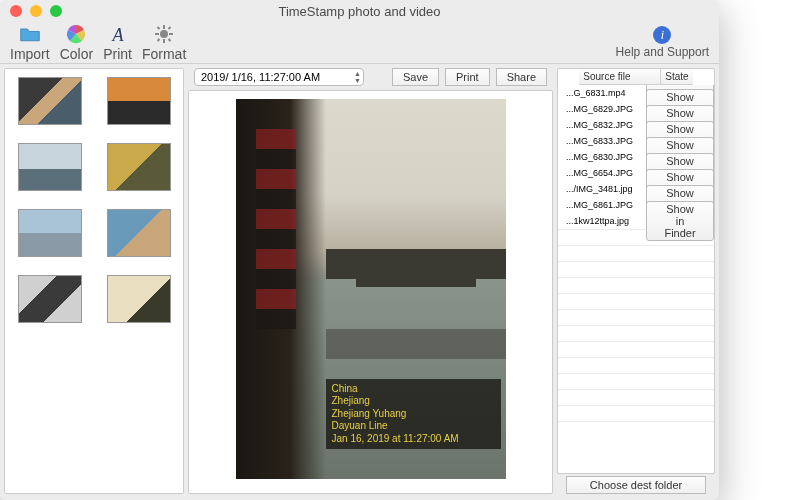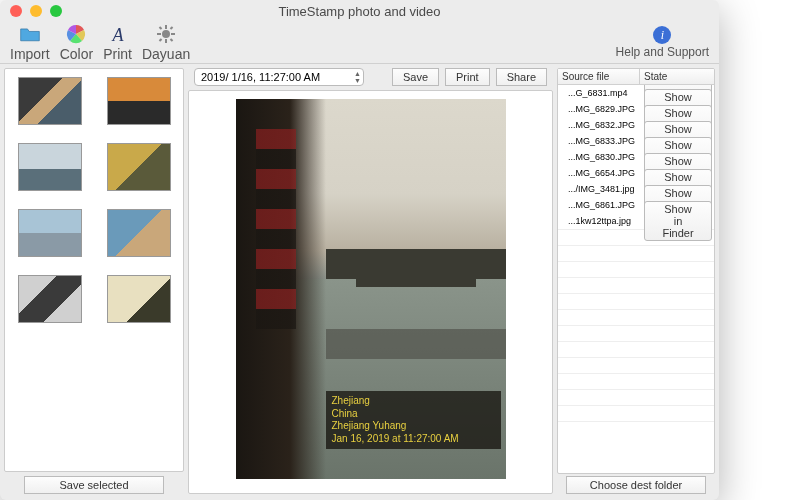--- a/index.html
+++ b/index.html
@@ -136,20 +136,21 @@
 
     .right-panel { width: 158px; display: flex; flex-direction: column; }
     .table-wrap {
       flex: 1;
       background: #fff;
       border: 1px solid #ccc;
       border-radius: 2px;
       display: flex;
       flex-direction: column;
       overflow: hidden;
+      align-items: center;
     }
     .table-header { display: flex; border-bottom: 1px solid #d0d0d0; background: linear-gradient(180deg,#fdfdfd,#efefef); font-size: 10px; color: #333; }
     .table-header .col1 { width: 82px; padding: 2px 4px; border-right: 1px solid #d0d0d0; }
     .table-header .col2 { flex: 1; padding: 2px 4px; }
     .table-body { flex: 1; overflow: hidden; }
     .table-row { display: flex; align-items: center; height: 16px; font-size: 9px; }
     .table-row .col1 { width: 82px; padding: 0 2px 0 4px; white-space: nowrap; overflow: hidden; margin-left: 6px; }
     .table-row .col2 { flex: 1; padding: 0 2px; }
     .show-btn {
       display: block;
@@ -222,21 +223,21 @@
                 <rect x="9" y="15" width="2" height="4"></rect>
                 <rect x="1" y="9" width="4" height="2"></rect>
                 <rect x="15" y="9" width="4" height="2"></rect>
                 <rect x="3" y="3" width="3" height="2" transform="rotate(45 4.5 4)"></rect>
                 <rect x="14" y="3" width="3" height="2" transform="rotate(-45 15.5 4)"></rect>
                 <rect x="3" y="15" width="3" height="2" transform="rotate(-45 4.5 16)"></rect>
                 <rect x="14" y="15" width="3" height="2" transform="rotate(45 15.5 16)"></rect>
               </g>
             </svg>
         </div>
-        <span class="label">Dayuan</span>
+        <span class="label">Format</span>
       </div>
     </div>
     <div class="help-area">
       <div class="help-icon">i</div>
       <span class="label">Help and Support</span>
     </div>
   </div>
 
   <div class="main">
 
@@ -244,21 +245,20 @@
       <div class="thumb-scroll">
         <div class="thumb t1"></div>
         <div class="thumb t2"></div>
         <div class="thumb t3"></div>
         <div class="thumb t4"></div>
         <div class="thumb t5"></div>
         <div class="thumb t6"></div>
         <div class="thumb t7"></div>
         <div class="thumb t8"></div>
       </div>
-      <button class="mac-button left-bottom-btn">Save selected</button>
     </div>
 
     <div class="center-panel">
       <div class="center-top">
         <div class="date-stepper">
           <span>2019/  1/16, 11:27:00 AM</span>
           <div class="stepper-arrows">
               <span>▲</span>
               <span>▼</span>
             </div>
@@ -268,23 +268,24 @@
         <button class="mac-button">Print</button>
         <button class="mac-button">Share</button>
       </div>
       <div class="preview-area">
         <div class="photo">
           <div class="water"></div>
           <div class="water-reflection"></div>
           <div class="bridge"></div>
           <div class="dark-left"></div>
           <div class="stamp-box">
+            <div>China</div>
             <div>Zhejiang</div>
-            <div>China</div>
             <div>Zhejiang Yuhang</div>
+            <div>Dayuan Line</div>
             <div>Jan 16, 2019 at 11:27:00 AM</div>
           </div>
         </div>
       </div>
     </div>
 
     <div class="right-panel">
       <div class="table-wrap">
         <div class="table-header">
           <div class="col1">Source file</div>

